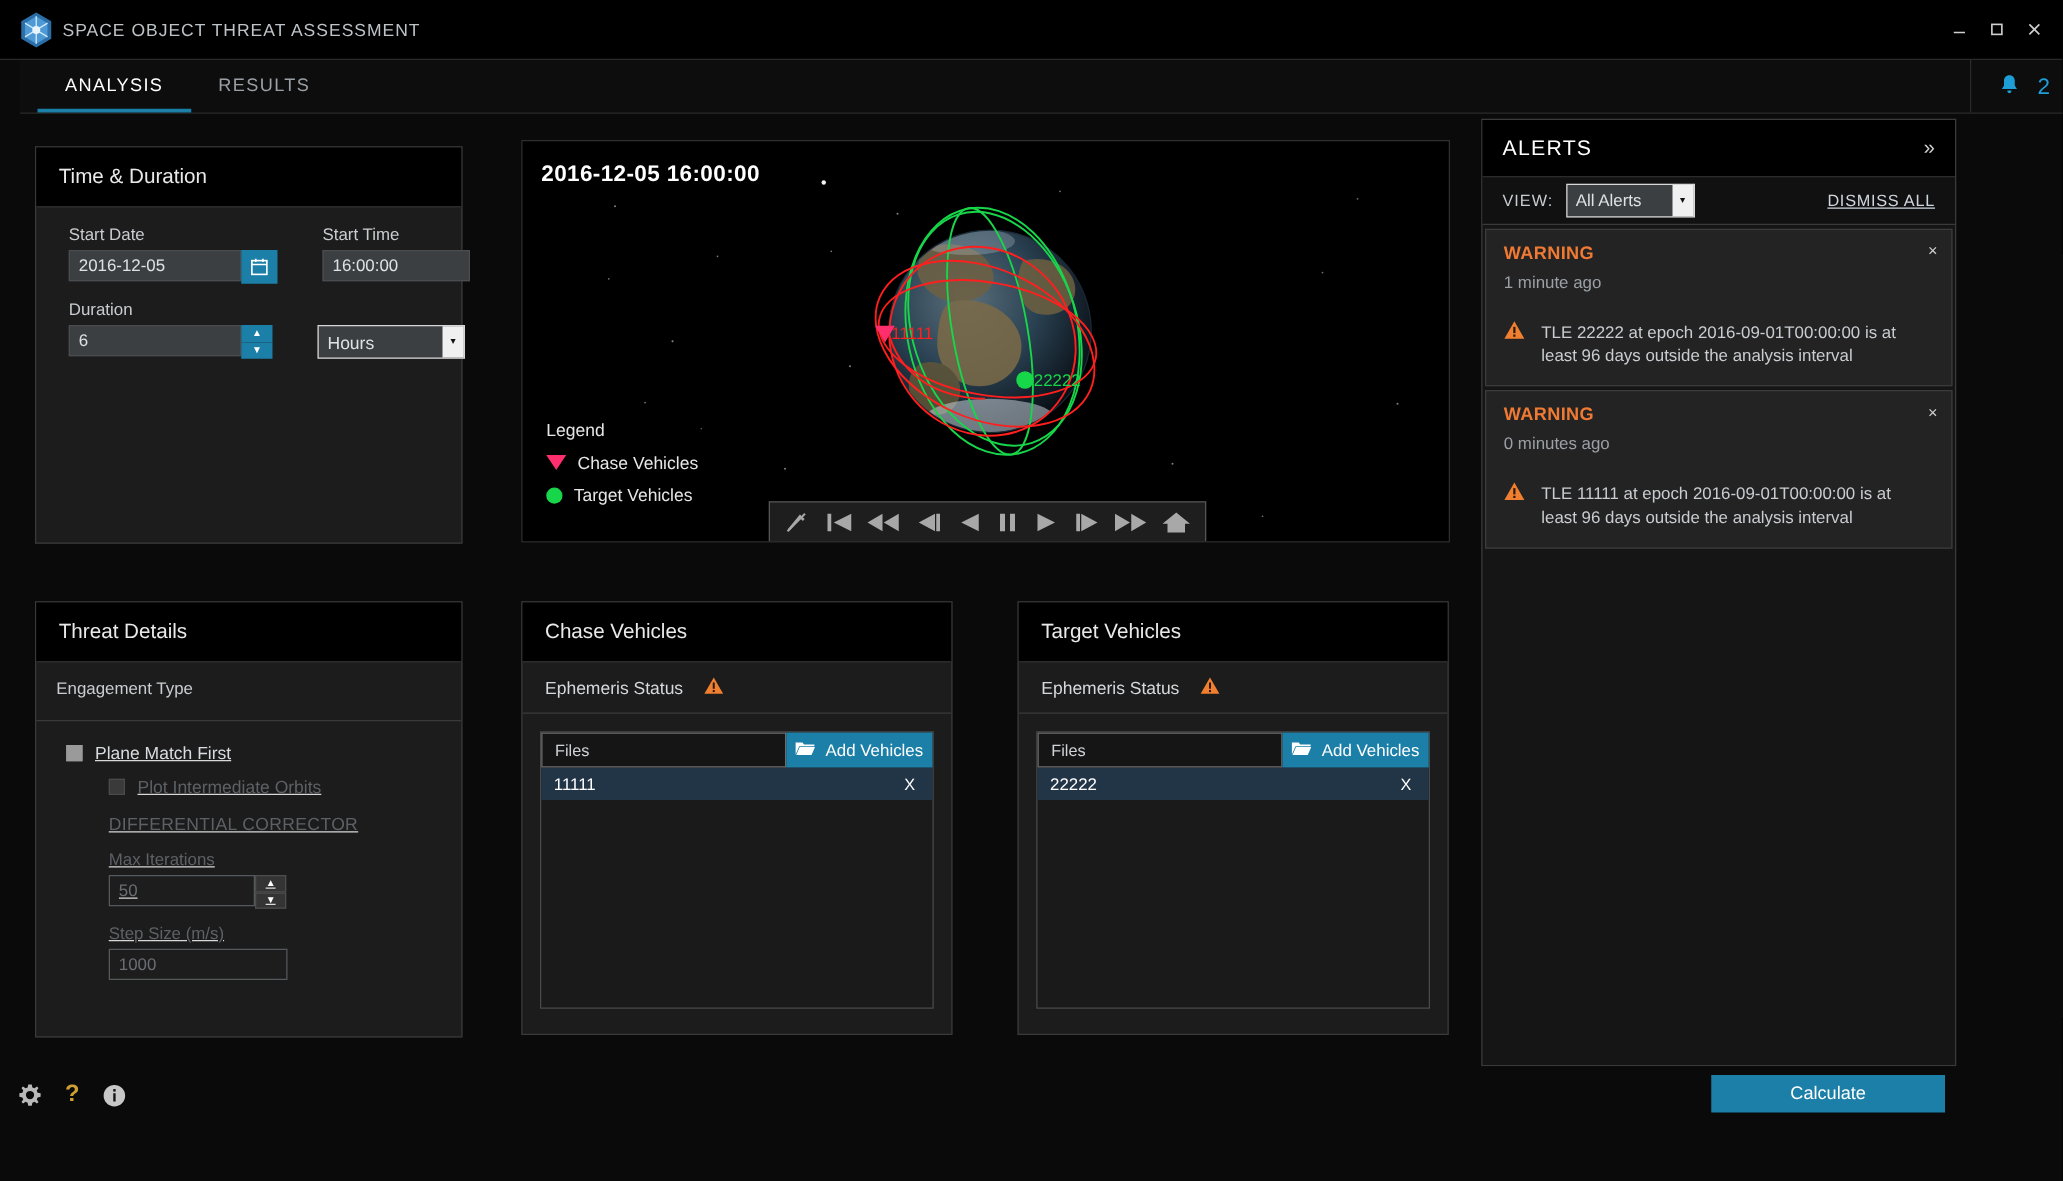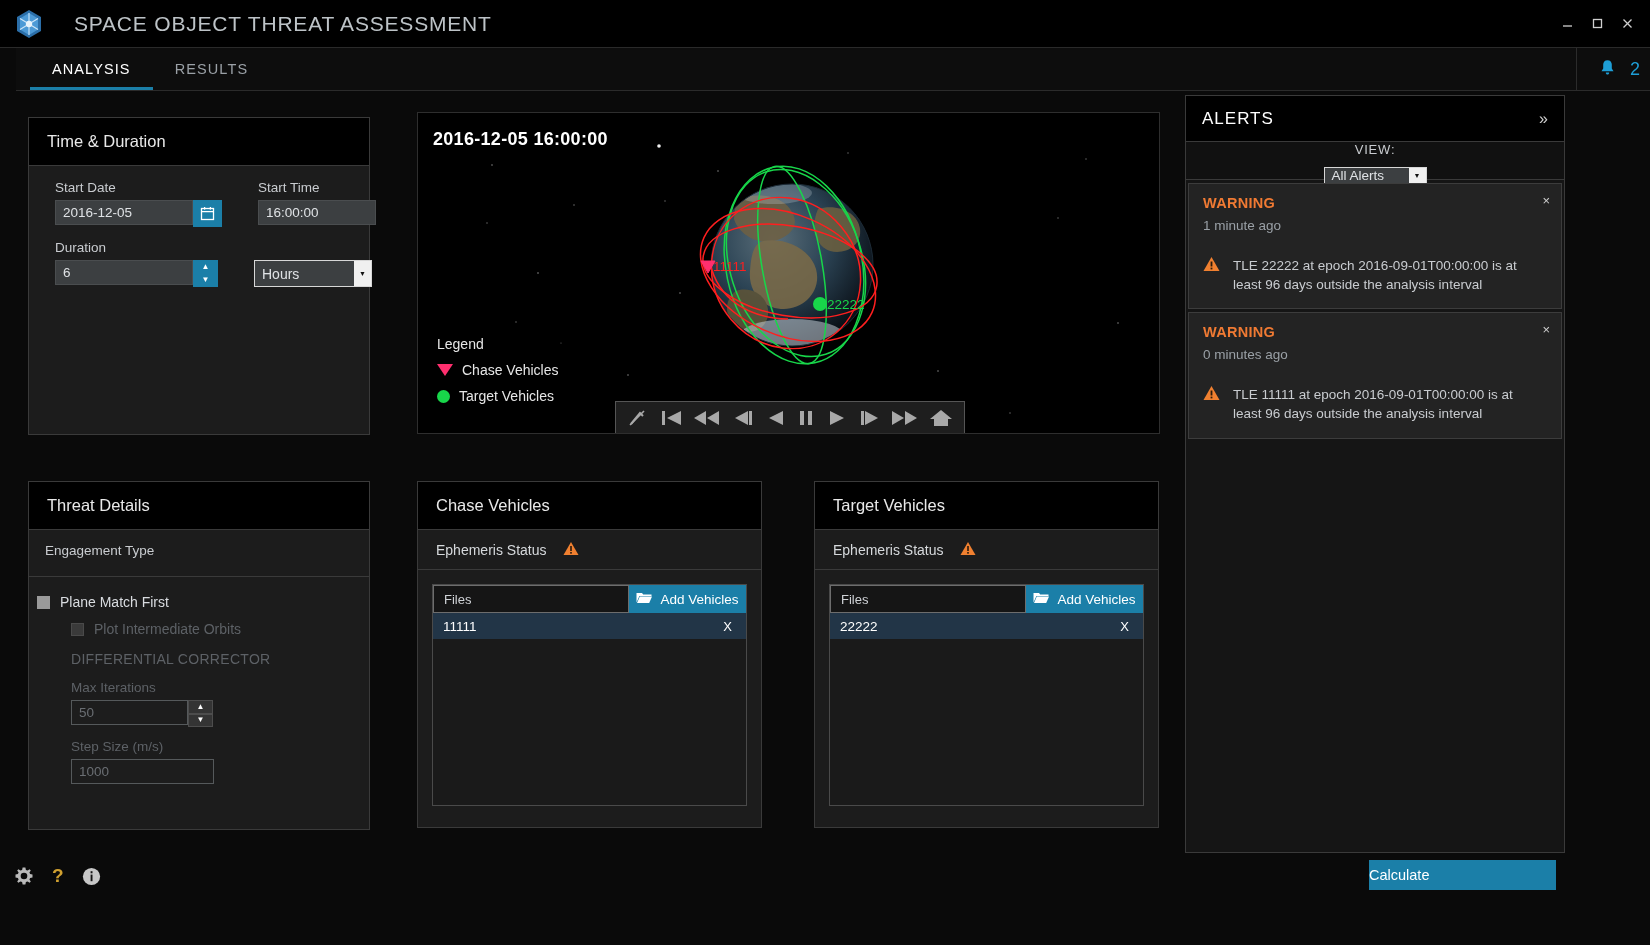--- a/index.html
+++ b/index.html
@@ -13,21 +13,21 @@
   #app { position: relative; width: 1650px; height: 945px; background: #0a0a0a; }
 
   
   .titlebar {
     position: absolute; left: 0; top: 0; width: 1650px; height: 48px;
     background: #000; display: flex; align-items: center;
     border-bottom: 1px solid #2a2a2a;
   }
   .logo { width: 34px; height: 34px; margin-left: 12px; flex: 0 0 auto; }
   .app-title {
-    margin-left: 28px; font-size: 21px; letter-spacing: .8px;
+    margin-left: 4px; font-size: 14px; letter-spacing: .8px;
     color: #bdc3c7; font-weight: 400;
   }
   .win-btns { margin-left: auto; display: flex; align-items: center; gap: 0px; margin-right: 8px; }
   .win-btn {
     width: 30px; height: 30px; display: flex; align-items: center; justify-content: center;
     color: #cfcfcf; font-size: 15px; line-height: 1; cursor: default;
   }
   .win-btn svg { display:block; }
 
   
@@ -161,21 +161,21 @@
     background: #151515; border: 1px solid #3a3a3a;
   }
   .alerts-head {
     background: #000; height: 46px; display: flex; align-items: center; justify-content: space-between;
     padding: 0 16px; border-bottom: 1px solid #3a3a3a;
   }
   .alerts-title { font-size: 17px; letter-spacing: 1px; color: #ffffff; }
   .chev { color: #cfcfcf; font-size: 16px; cursor: default; }
   .alerts-toolbar {
     height: 38px; display: flex; align-items: center; padding: 0 16px; gap: 10px;
-    border-bottom: 1px solid #3a3a3a; background: #111; flex-direction: column;
+    border-bottom: 1px solid #3a3a3a; background: #111;
   }
   .view-lbl { font-size: 13px; letter-spacing: .8px; color: #c9ccd0; }
   .dismiss-all {
     margin-left: auto; font-size: 13px; letter-spacing: .6px; color: #cfd6dd;
     text-decoration: underline; cursor: default;
   }
   .alert-card {
     border: 1px solid #3c3c3c; background: #232323; margin: 3px 2px 0 2px;
     padding: 11px 14px 14px 14px; position: relative;
   }
@@ -187,21 +187,21 @@
     position: absolute; right: 11px; top: 9px; color: #cfcfcf; font-size: 13px; cursor: default;
   }
 
   
   .bottombar { position: absolute; left: 0; top: 853px; width: 1650px; height: 92px; background: #0a0a0a; }
   .bottom-icons { position: absolute; left: 14px; top: 12px; display: flex; align-items: center; gap: 18px; }
   .bi { color: #b9b9b9; display: flex; align-items: center; justify-content: center; cursor: default; }
   .calc-btn {
     position: absolute; left: 1369px; top: 7px; width: 187px; height: 30px;
     background: #1b7fa8; color: #ffffff; font-size: 14.5px;
-    display: flex; align-items: center; justify-content: flex-start; cursor: default;
+    display: flex; align-items: center; justify-content: center; cursor: default;
   }
 </style>
 </head>
 <body>
 
 <div id="app">
 
   <div class="titlebar">
     <span class="logo">
       <svg width="34" height="34" viewBox="0 0 34 34">
@@ -297,21 +297,21 @@
 
   </div>
 
   <div class="panel" style="left:28px; top:481px; width:342px; height:349px;">
     <div class="panel-head">Threat Details</div>
 
     <div style="padding:13px 15px 13px 16px; border-bottom:1px solid #3a3a3a;">
       <div class="fieldlabel">Engagement Type</div>
     </div>
 
-    <div style="padding:17px 8px;">
+    <div style="padding:17px 24px;text-decoration:underline;">
       <div class="cbrow">
         <span class="cbox"></span>
         <span class="cblabel">Plane Match First</span>
       </div>
 
       <div class="cbrow" style="margin:11px 0 0 34px;">
         <span class="cbox dim"></span>
         <span class="cblabel dim">Plot Intermediate Orbits</span>
       </div>
 

